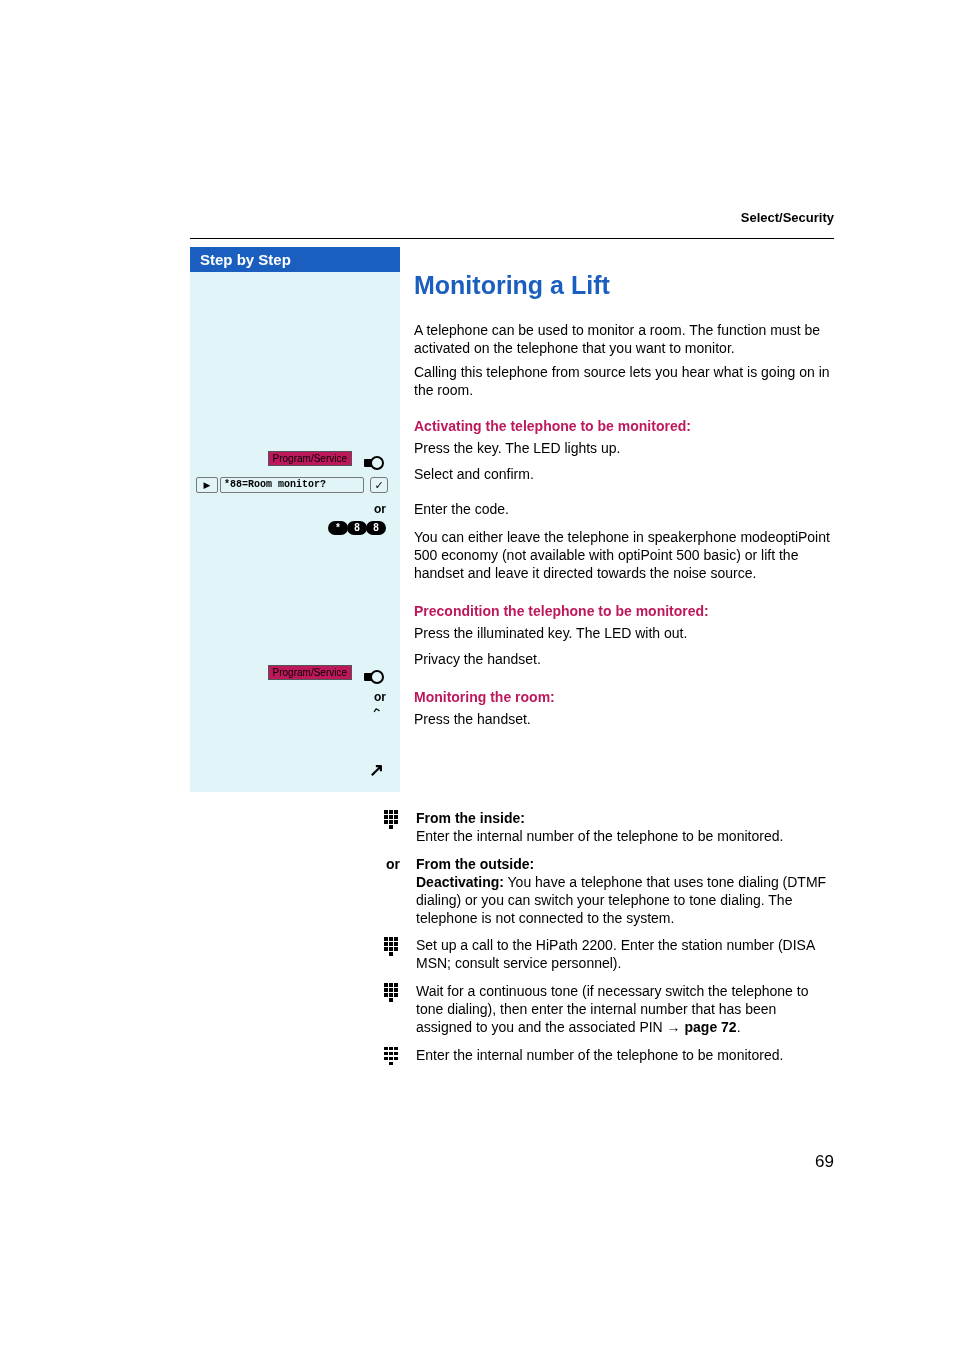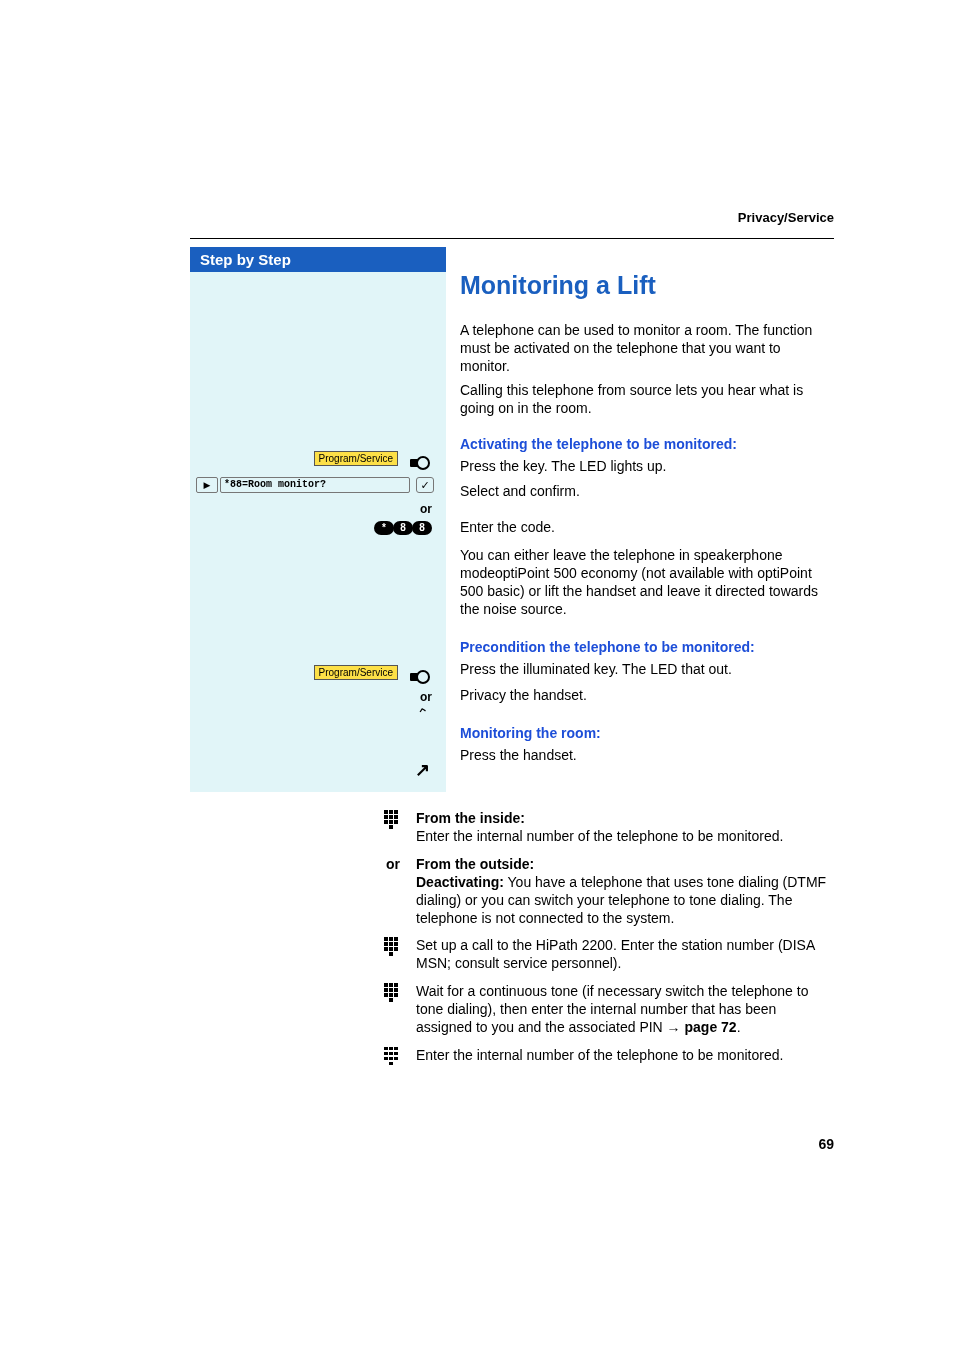--- a/index.html
+++ b/index.html
@@ -27,21 +27,21 @@
     font-weight: bold;
     font-size: 13px;
     margin-bottom: 4px;
     padding-right: 0;
   }
   .content-row {
     display: flex;
     margin-top: 22px;
   }
   .sidebar {
-    width: 256px;
+    width: 210px;
     flex-shrink: 0;
     margin-right: 14px;
   }
   .sidebar-header {
     background: #1a5fbf;
     color: #fff;
     font-weight: bold;
     font-size: 15px;
     padding: 4px 10px;
   }
@@ -52,21 +52,21 @@
     position: relative;
   }
   .sb-block { height: 26px; position: relative; margin-bottom: 0; }
   .sb-label {
     position: absolute;
     right: 42px;
     top: 2px;
     font-size: 10px;
     border: 1px solid #555;
     padding: 1px 4px;
-    background: #fde047;
+    background: #be185d;
   }
   .sb-label-circle {
     position: absolute;
     right: 10px;
     top: 4px;
   }
   .circle-led { display: inline-flex; align-items: center; }
   .circle-led .bar { width: 8px; height: 8px; background: #000; border-radius: 1px; display: inline-block; }
   .circle-led .ring { width: 14px; height: 14px; border: 2px solid #000; border-radius: 50%; display: inline-block; margin-left: -2px; }
   .sb-lcd-row { position: relative; height: 26px; }
@@ -118,21 +118,21 @@
     padding-right: 0;
   }
   h1.section-title {
     color: #1a5fbf;
     font-size: 25px;
     font-weight: bold;
     margin-top: 24px;
     margin-bottom: 22px;
   }
   .para { font-size: 14px; line-height: 1.28; margin-bottom: 6px; }
-  .sub-head { color: #1d4ed8; font-weight: bold; font-size: 14px; margin-top: 18px; margin-bottom: 6px; }
+  .sub-head { color: #be185d; font-weight: bold; font-size: 14px; margin-top: 18px; margin-bottom: 6px; }
   .sub-head.tight { margin-top: 20px; }
   .step-line { font-size: 14px; line-height: 1.28; margin-bottom: 8px; }
   .lower {
     margin-top: 18px;
   }
   .lower-row {
     display: flex;
     margin-bottom: 10px;
   }
   .lower-icon {
@@ -153,31 +153,31 @@
     position: relative;
     vertical-align: top;
   }
   .keypad-icon span {
     position: absolute; width: 3.5px; height: 3.5px; background: #000;
   }
   .strong { font-weight: bold; }
   .link-arrow { font-weight: bold; }
   .page-num {
     position: absolute;
-    bottom: 198px;
+    bottom: 178px;
     right: 120px;
-    font-weight: bold;
-    font-size: 14px;
+    font-weight: normal;
+    font-size: 17px;
   }
 </style>
 </head>
 <body>
 
 <div class="page">
-  <div class="breadcrumb">Privacy/Service</div>
+  <div class="breadcrumb">Select/Security</div>
   <div class="header-line"></div>
 
   <div class="content-row">
 
     <div class="sidebar">
       <div class="sidebar-header">Step by Step</div>
       <div class="sidebar-body">
         <div style="height:37px"></div>
 
         <div style="height:130px"></div>
@@ -232,21 +232,21 @@
       <div class="para">A telephone can be used to monitor a room. The function must be activated on the telephone that you want to monitor.</div>
       <div class="para" style="margin-bottom:0;">Calling this telephone from source lets you hear what is going on in the room.</div>
 
       <div class="sub-head">Activating the telephone to be monitored:</div>
       <div class="step-line">Press the key. The LED lights up.</div>
       <div class="step-line" style="margin-top:7px">Select and confirm.</div>
       <div class="step-line" style="margin-top:18px">Enter the code.</div>
       <div class="para" style="margin-top:10px">You can either leave the telephone in speakerphone modeoptiPoint 500 economy (not available with optiPoint 500 basic) or lift the handset and leave it directed towards the noise source.</div>
 
       <div class="sub-head tight">Precondition the telephone to be monitored:</div>
-      <div class="step-line">Press the illuminated key. The LED that out.</div>
+      <div class="step-line">Press the illuminated key. The LED with out.</div>
       <div class="step-line" style="margin-top:8px">Privacy the handset.</div>
 
       <div class="sub-head tight">Monitoring the room:</div>
       <div class="step-line">Press the handset.</div>
     </div>
   </div>
 
   <div class="lower">
 
     <div class="lower-row">

